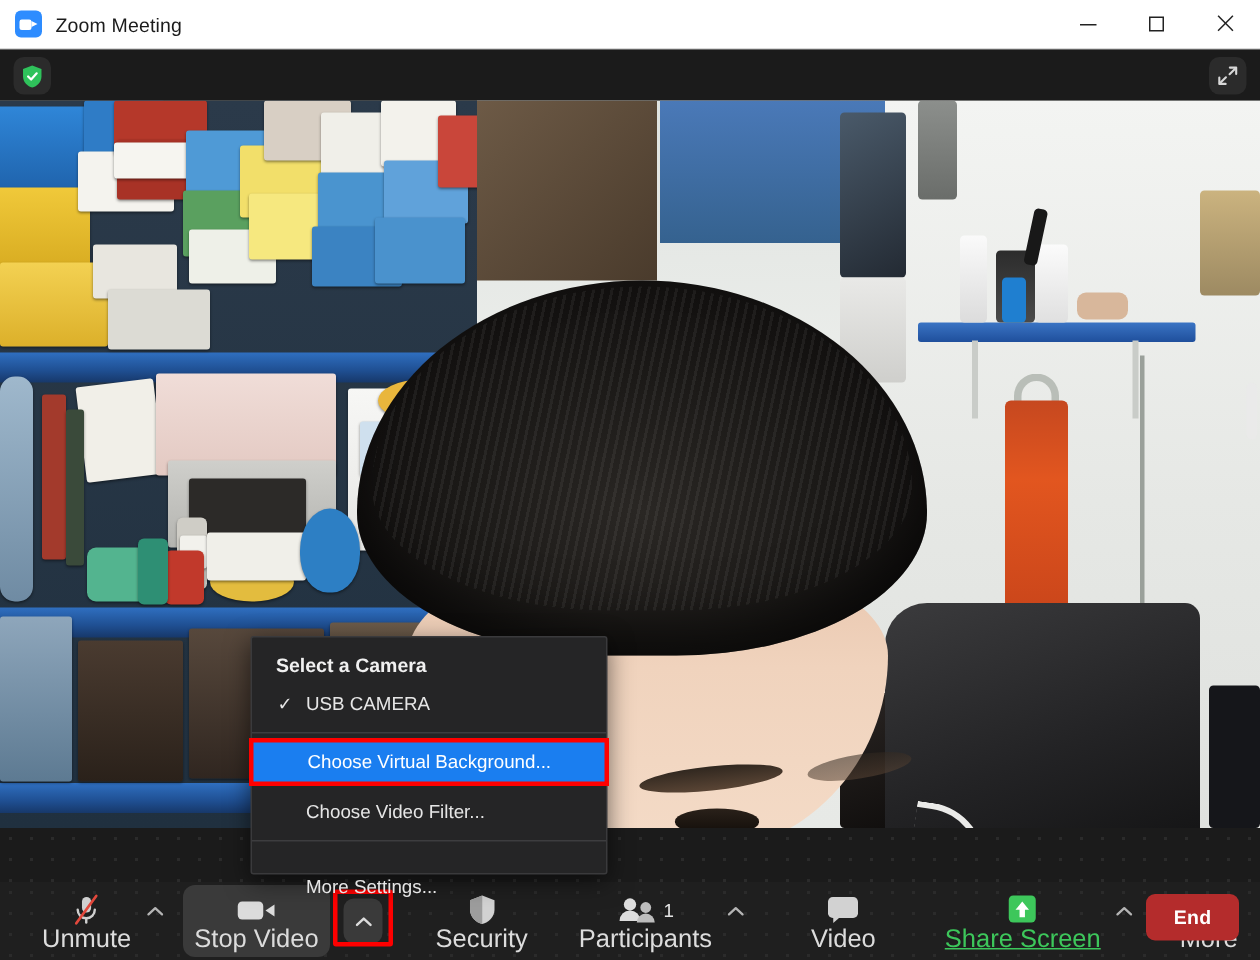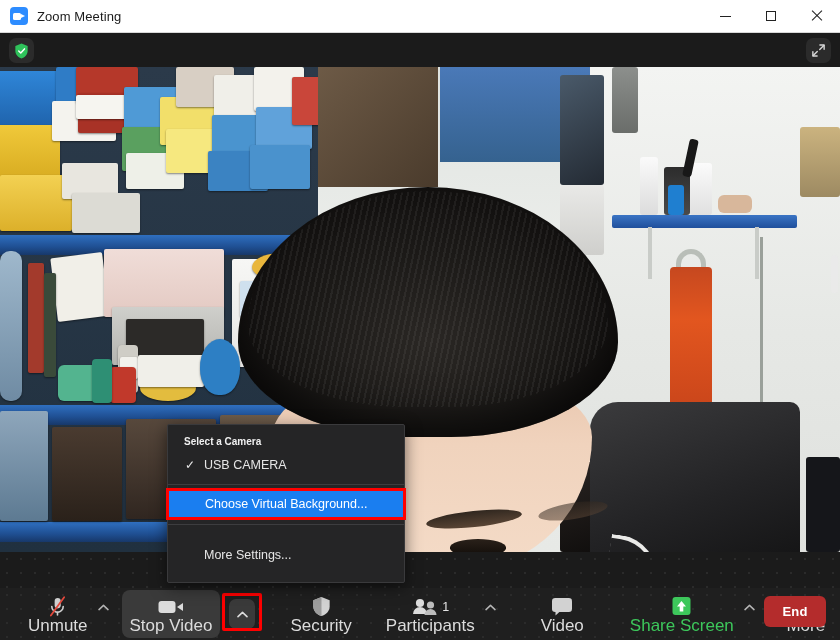--- a/index.html
+++ b/index.html
@@ -220,21 +220,21 @@
   .pcount { font-size:12.5px; color:#e4e4e4; margin-left:3px; }
 
   
   .menu {
     position:absolute; left:167px; top:424px; width:238px; height:159px;
     background:#252526; border:1px solid #3a3a3c; border-radius:2px;
     box-shadow:0 4px 16px rgba(0,0,0,.55); z-index:40;
     padding-top:2px;
   }
   .menu-head {
-    font-size:10px; font-weight:bold; color:#f0f0f0;
+    font-size:13px; font-weight:bold; color:#f0f0f0;
     padding:9px 0 6px 16px;
   }
   .menu-item {
     height:24px; display:flex; align-items:center;
     font-size:12.5px; color:#e6e6e6; padding-left:16px; position:relative;
   }
   .menu-item .check { position:absolute; left:17px; font-size:12px; color:#e6e6e6; }
   .menu-item.camera { padding-left:36px; }
   .menu-sep { height:1px; background:#3d3d3f; margin:7px 0 6px 0; }
   .menu-item.indent { padding-left:36px;text-align:right; }
@@ -387,20 +387,23 @@
   <div class="menu">
     <div class="menu-head">Select a Camera</div>
     <div class="menu-item camera">
       <span class="check">✓</span>
       <span>USB CAMERA</span>
     </div>
     <div class="menu-sep"></div>
     <div class="menu-item indent highlight">
       <span>Choose Virtual Background...</span>
     </div>
+    <div class="menu-item indent" style="margin-top:8px;">
+      <span>Choose Video Filter...</span>
+    </div>
     <div class="menu-sep"></div>
     <div class="menu-gap"></div>
     <div class="menu-item indent">
       <span>More Settings...</span>
     </div>
   </div>
 
   <div class="toolbar">
 
     <div class="group" style="margin-left:20px;">
@@ -485,21 +488,21 @@
     </div>
 
     <div class="group" style="margin-left:30px;">
       <div class="tbtn" style="min-width:82px;">
         <div class="ico">
           <svg width="25" height="21" viewBox="0 0 25 21">
             <rect x="3.5" y="1" width="18" height="18" rx="3" fill="#3dc75b"></rect>
             <path d="M12.5 5 L17 10.5 H14.3 V15.5 H10.7 V10.5 H8 Z" fill="#ffffff"></path>
           </svg>
         </div>
-        <div class="lbl" style="color:#3dc75b;">Share Screen</div>
+        <div class="lbl" style="color:#3dc75b;text-decoration:underline;">Share Screen</div>
       </div>
       <div class="caret">
         <svg width="11" height="7" viewBox="0 0 11 7">
           <path d="M1 5.6 L5.5 1.4 L10 5.6" stroke="#cfcfcf" stroke-width="1.5" fill="none" stroke-linecap="round" stroke-linejoin="round"></path>
         </svg>
       </div>
     </div>
 
 
     <div class="tbtn" style="margin-left:20px;">

